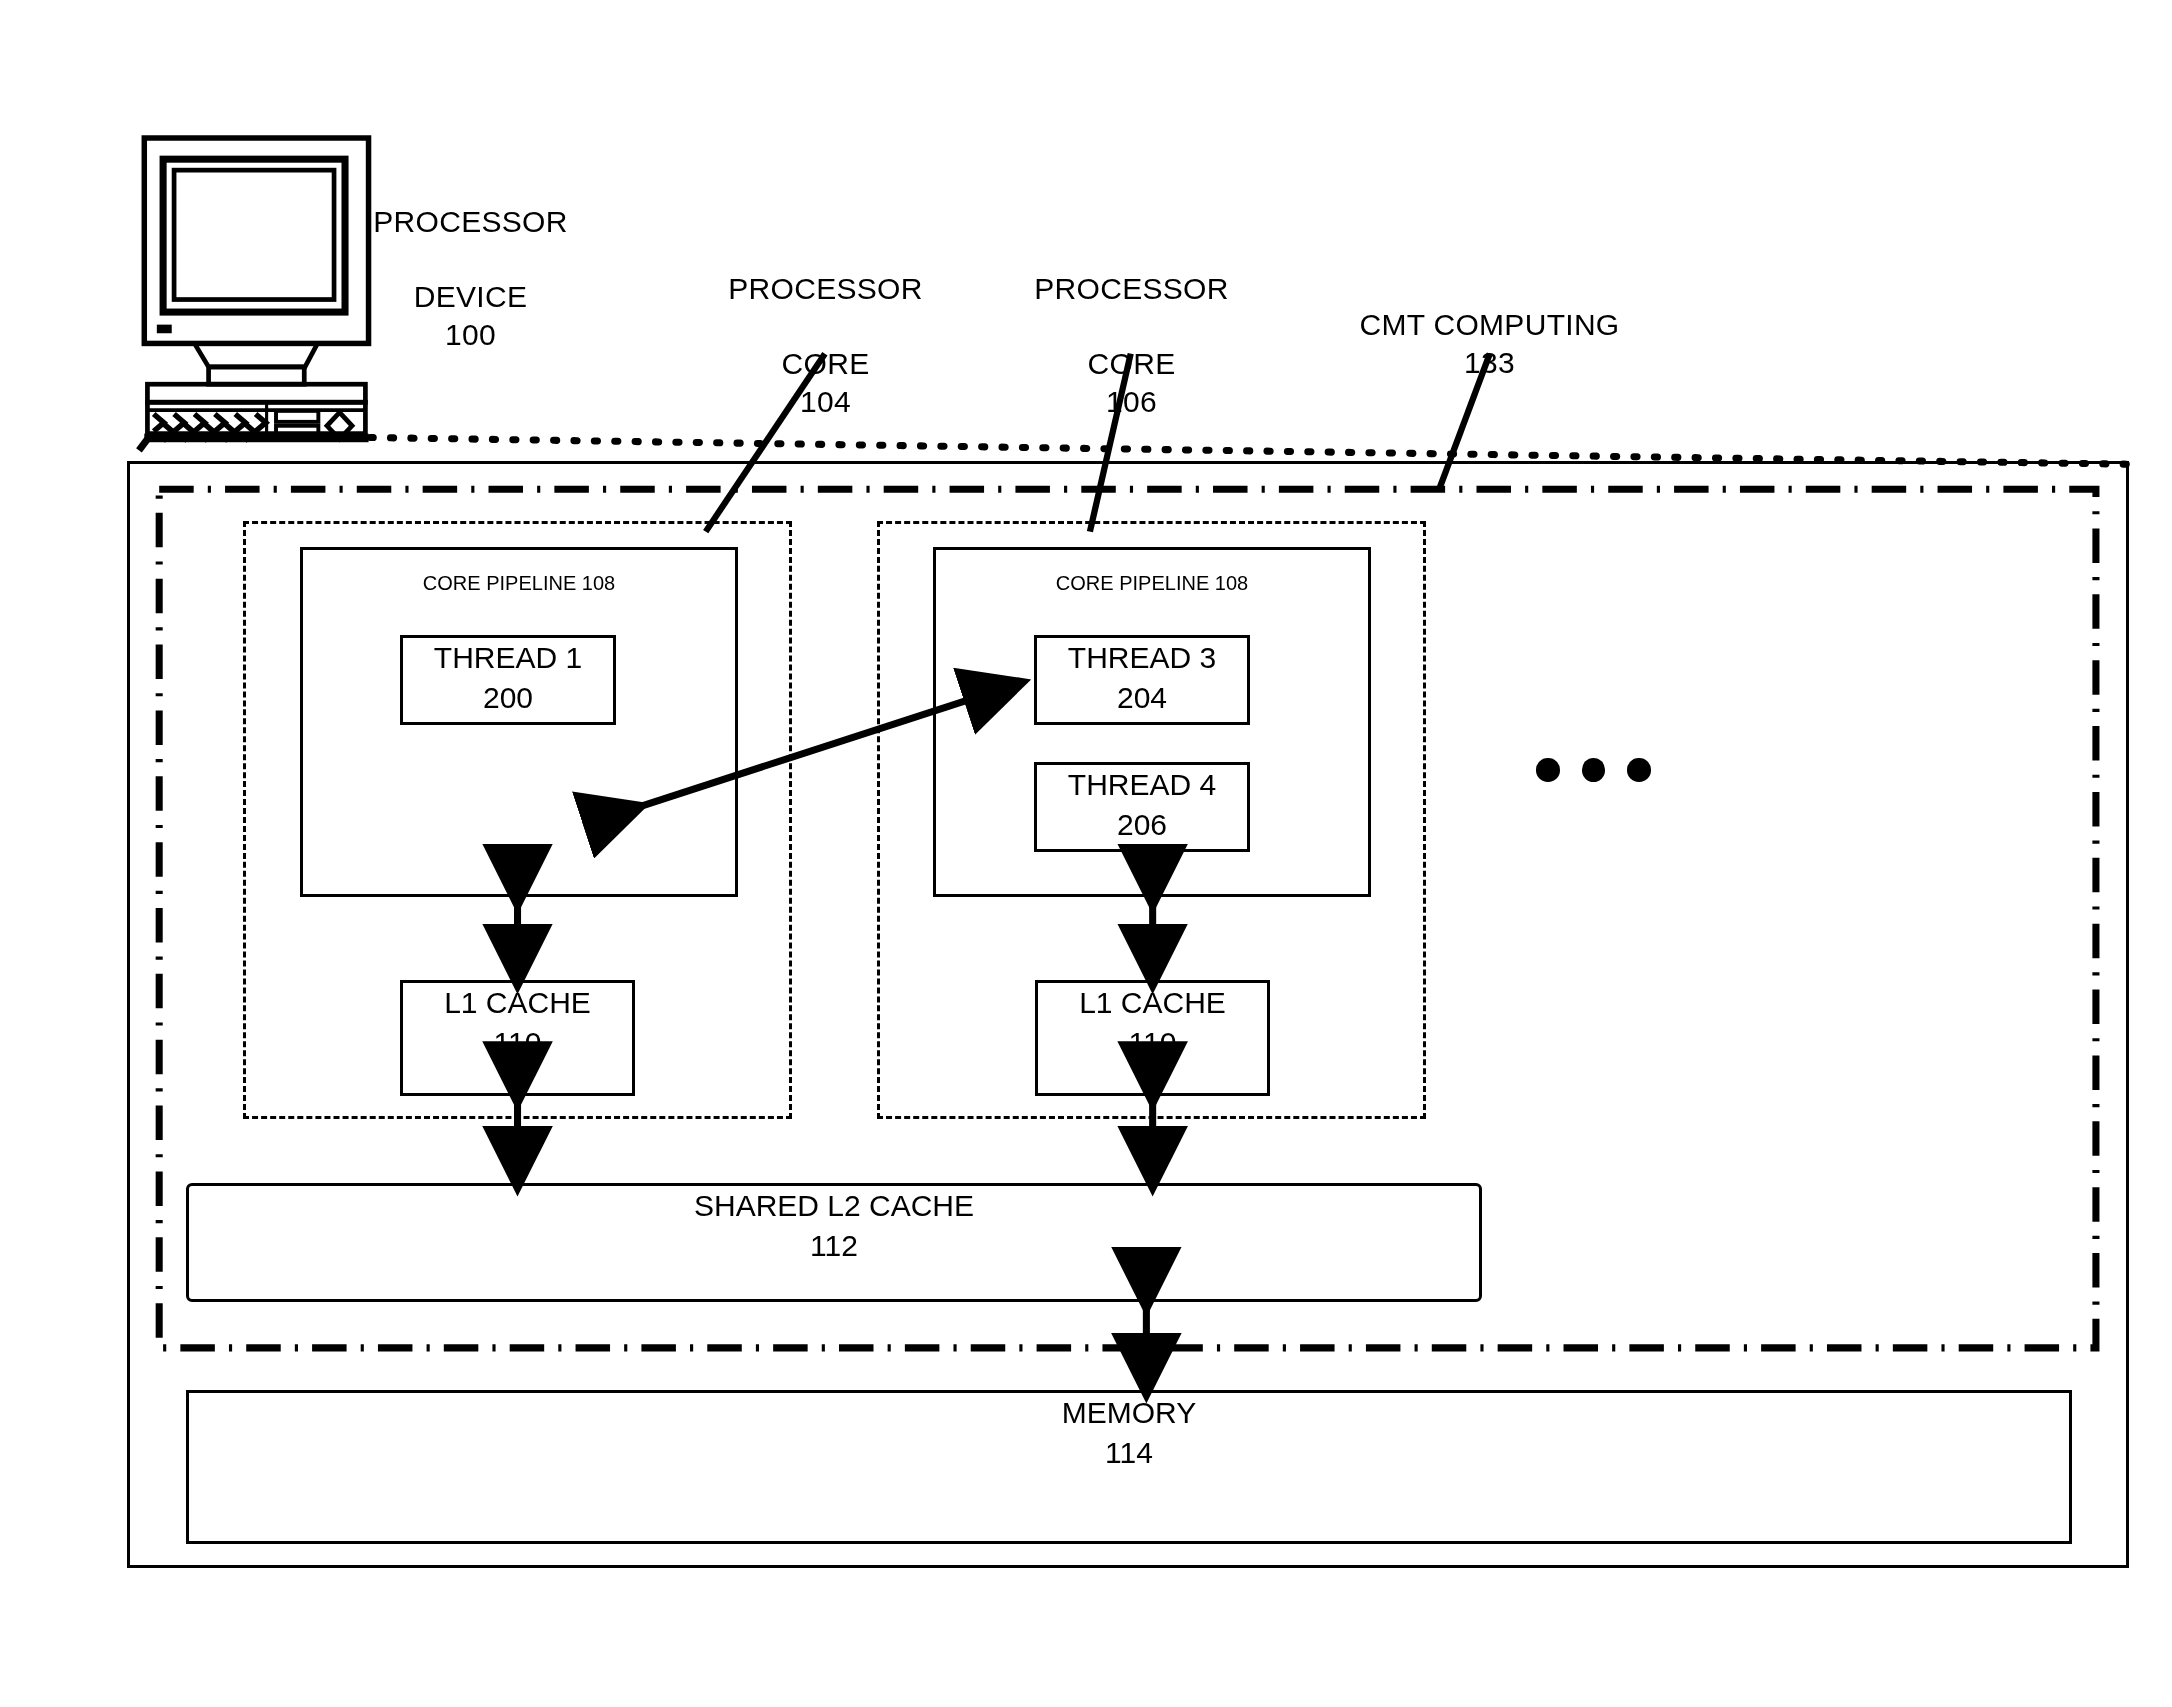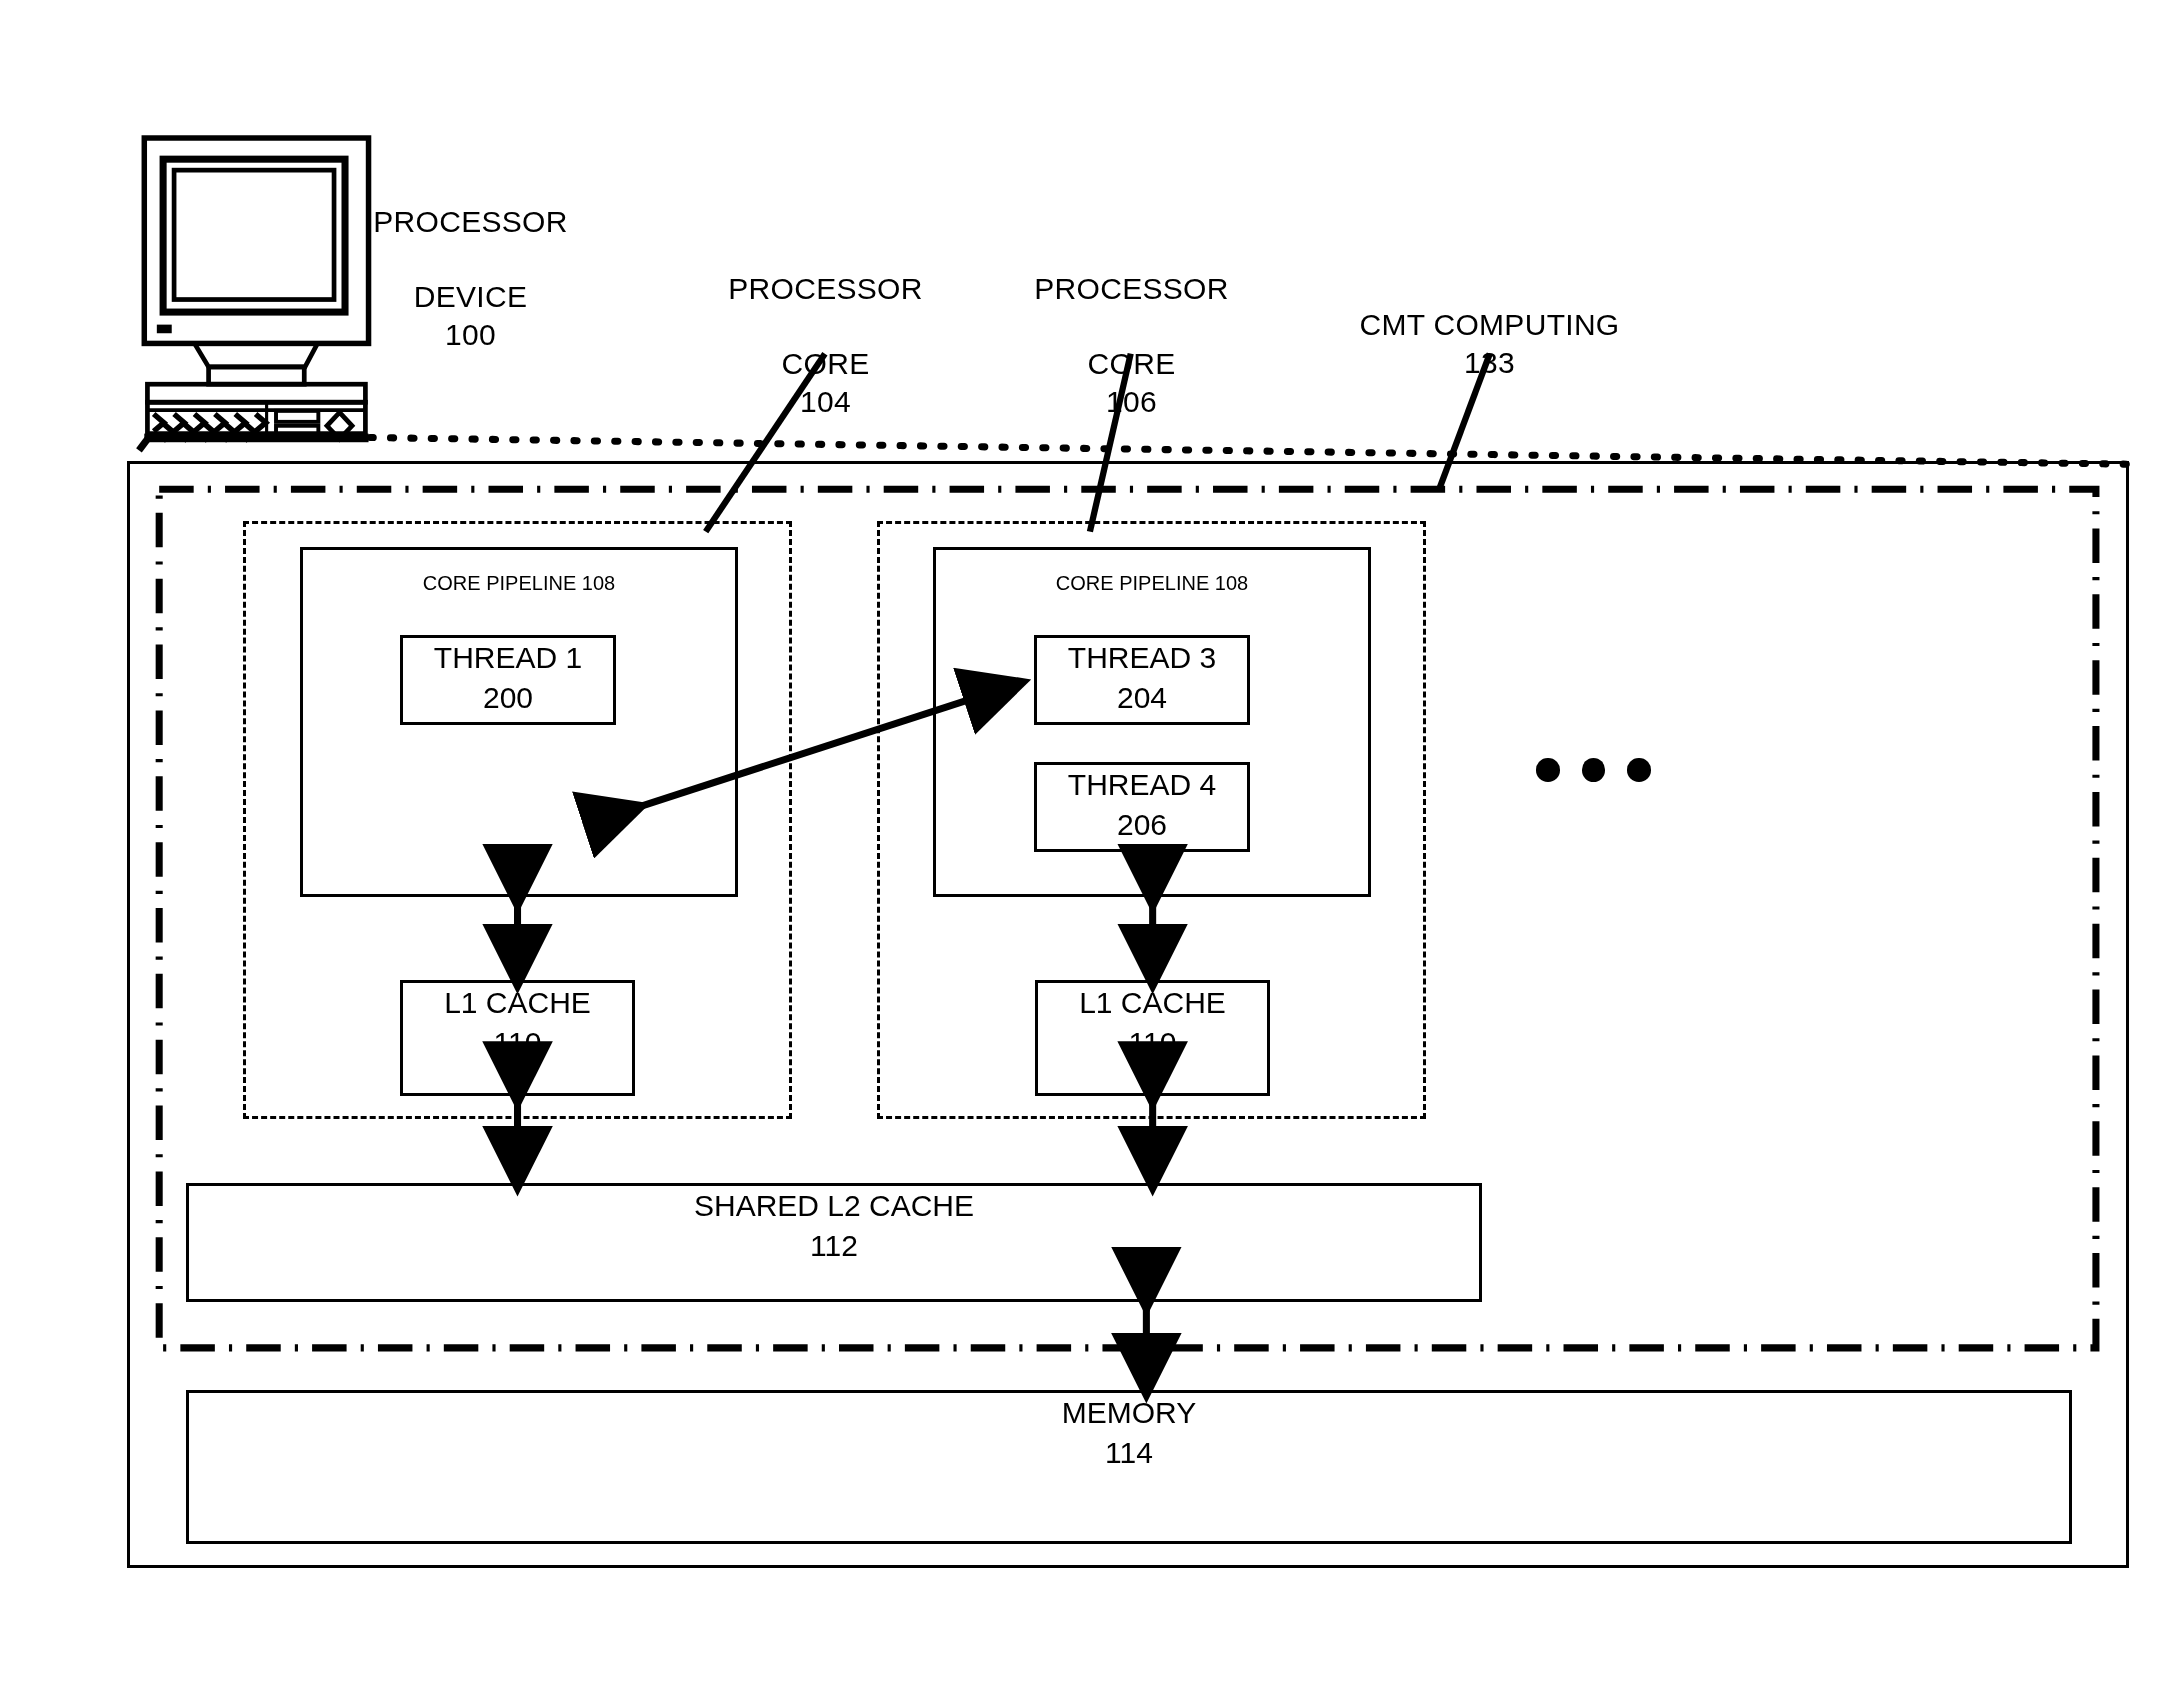--- a/index.html
+++ b/index.html
@@ -228,21 +228,21 @@
       <span>110</span>
     </div>
   </div>
 
   <div class="dots" style="left:1536px; top:758px;">
     <span class="dot"></span>
     <span class="dot"></span>
     <span class="dot"></span>
   </div>
 
-  <div class="box-thin" style="left:186px; top:1183px; width:1296px; height:119px;">
+  <div class="box-thin" style="left:186px; top:1183px; width:1296px; height:119px;border-radius:6px;">
     <div class="centered-box-text">
       <span>SHARED L2 CACHE</span>
       <span>112</span>
     </div>
   </div>
 
   <div class="box-thin" style="left:186px; top:1390px; width:1886px; height:154px;">
     <div class="centered-box-text">
       <span>MEMORY</span>
       <span>114</span>

